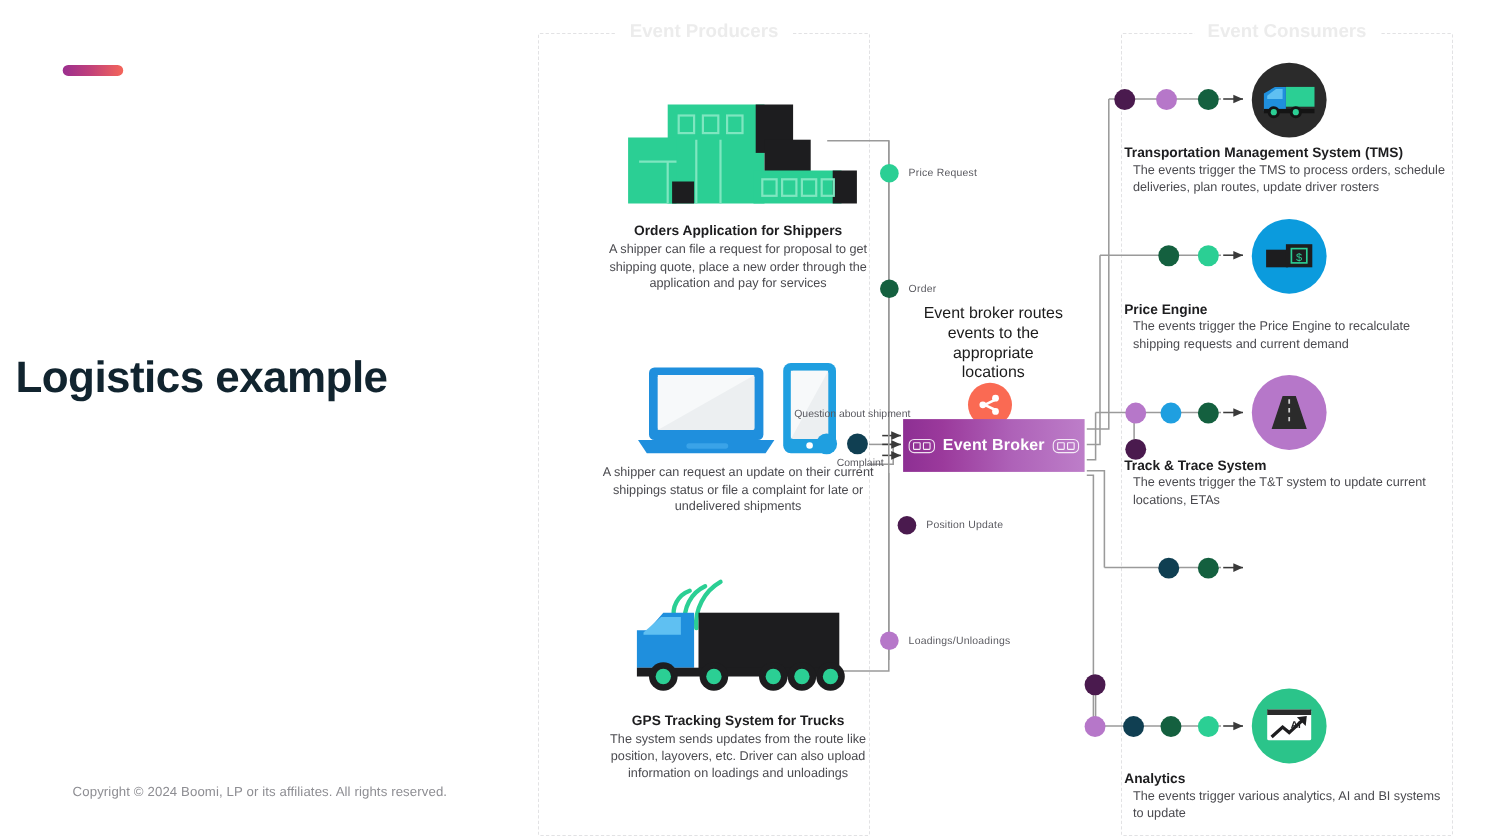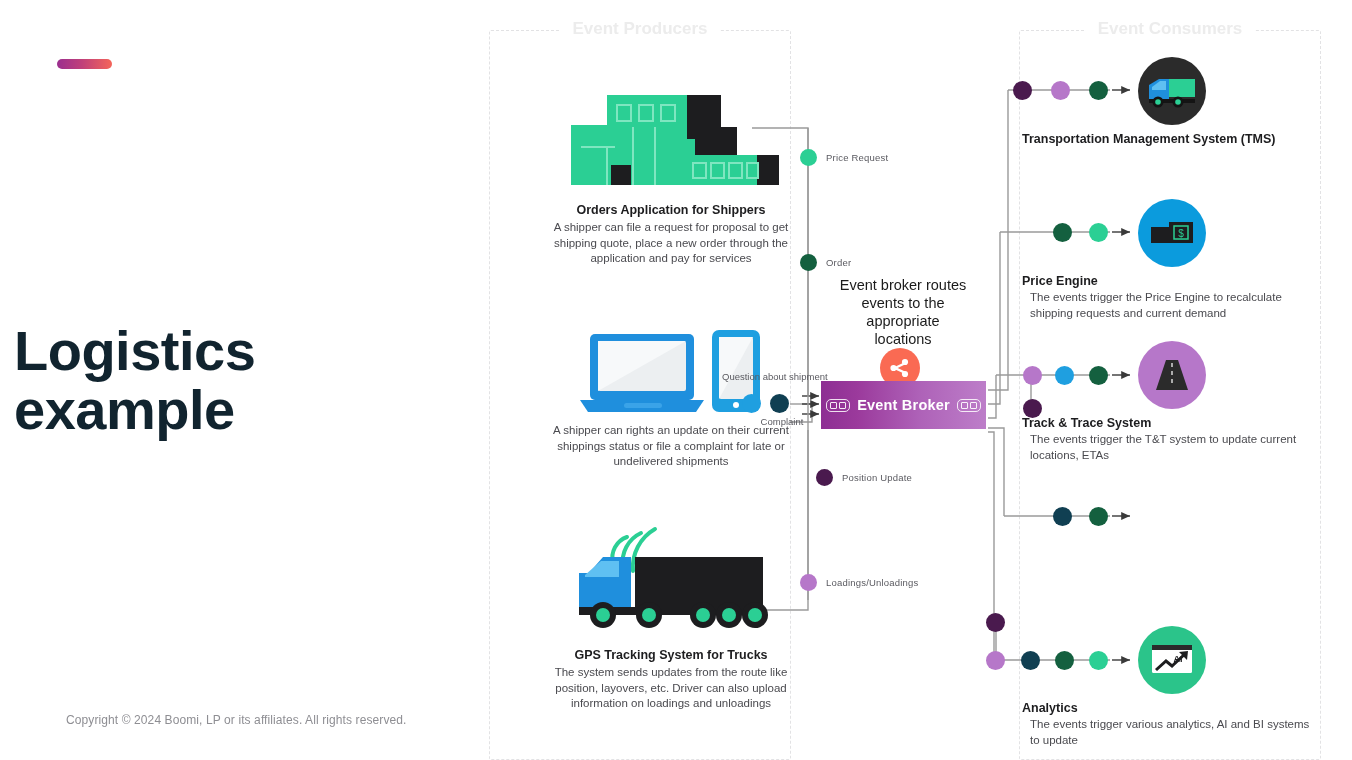--- a/index.html
+++ b/index.html
@@ -10,21 +10,21 @@
   }
   .stage{position:absolute;inset:0;}
 
   
   .brand-pill{
     position:absolute;left:57px;top:59px;width:55px;height:10px;border-radius:6px;
     background:linear-gradient(90deg,#9b2f8f 0%, #c0407a 45%, #f4655a 100%);
   }
   .page-title{
     position:absolute;left:14px;top:322px;width:440px;
-    font-size:56px;font-weight:bold;letter-spacing:-0.5px;
+    font-size:40px;font-weight:bold;letter-spacing:-0.5px;
     color:#11242f;line-height:1.05;
   }
   .copyright{
     position:absolute;left:66px;top:713px;
     font-size:12px;color:#8e8e93;letter-spacing:0.1px;
   }
 
   
   .zone{
     position:absolute;border:1.4px dashed #e2e2e4;border-radius:2px;
@@ -185,21 +185,21 @@
         <rect x="22" y="21" width="88" height="50" rx="2" fill="#eceff1"></rect>
         <path d="M22,21 L110,21 L22,71 z" fill="#f7f9fa"></path>
         <path d="M4,80 L128,80 L120,92 L12,92 z" fill="#1f8fdd"></path>
         <rect x="48" y="83" width="38" height="5" rx="2.5" fill="#3aa3e8"></rect>
         <rect x="136" y="10" width="48" height="82" rx="7" fill="#1f9fe0"></rect>
         <rect x="143" y="17" width="34" height="62" rx="2" fill="#eceff1"></rect>
         <path d="M143,17 L177,17 L143,79 z" fill="#f7f9fa"></path>
         <circle cx="160" cy="85" r="3" fill="#ffffff"></circle>
       </svg>
     </div>
-    <div class="p-desc">A shipper can rights an update on their current shippings status or file a complaint for late or undelivered shipments</div>
+    <div class="p-desc">A shipper can request an update on their current shippings status or file a complaint for late or undelivered shipments</div>
   </div>
 
   <div class="producer" style="left:489px;top:520px;">
     <div class="art">
       <svg width="220" height="125" viewBox="0 0 220 125">
         <g fill="none" stroke="#2bcf94" stroke-width="4" stroke-linecap="round">
           <path d="M52,48 A22,22 0 0 1 66,22"></path>
           <path d="M62,52 A32,32 0 0 1 80,18"></path>
           <path d="M72,56 A44,44 0 0 1 94,14"></path>
         </g>
@@ -283,20 +283,21 @@
         <path d="M2,14 L2,30 L22,30 L22,8 L12,8 z" fill="#1f8fdd"></path>
         <path d="M5,16 L13,10 L19,10 L19,19 L5,19 z" fill="#5fc0f2"></path>
         <rect x="2" y="28" width="46" height="4" fill="#141414"></rect>
         <circle cx="11" cy="31" r="5.5" fill="#141414"></circle>
           <circle cx="11" cy="31" r="2.8" fill="#2bcf94"></circle>
         <circle cx="31" cy="31" r="5.5" fill="#141414"></circle>
           <circle cx="31" cy="31" r="2.8" fill="#2bcf94"></circle>
       </svg>
     </div>
     <div class="c-title">Transportation Management System (TMS)</div>
+    <div class="c-desc">The events trigger the TMS to process orders, schedule deliveries, plan routes, update driver rosters</div>
   </div>
 
   <div class="cdot" style="left:1053px;top:223px;background:#14603f;"></div>
   <div class="cdot" style="left:1089px;top:223px;background:#2bcf94;"></div>
   <div class="consumer" style="left:1022px;top:199px;">
     <div class="c-icon" style="background:#0b9bdd;">
       <svg width="46" height="32" viewBox="0 0 46 32">
         <rect x="2" y="10" width="20" height="16" fill="#1d1d1f"></rect>
         <rect x="20" y="5" width="24" height="21" fill="#1d1d1f"></rect>
         <rect x="25" y="9" width="14" height="13" fill="none" stroke="#2bcf94" stroke-width="1.5"></rect>

